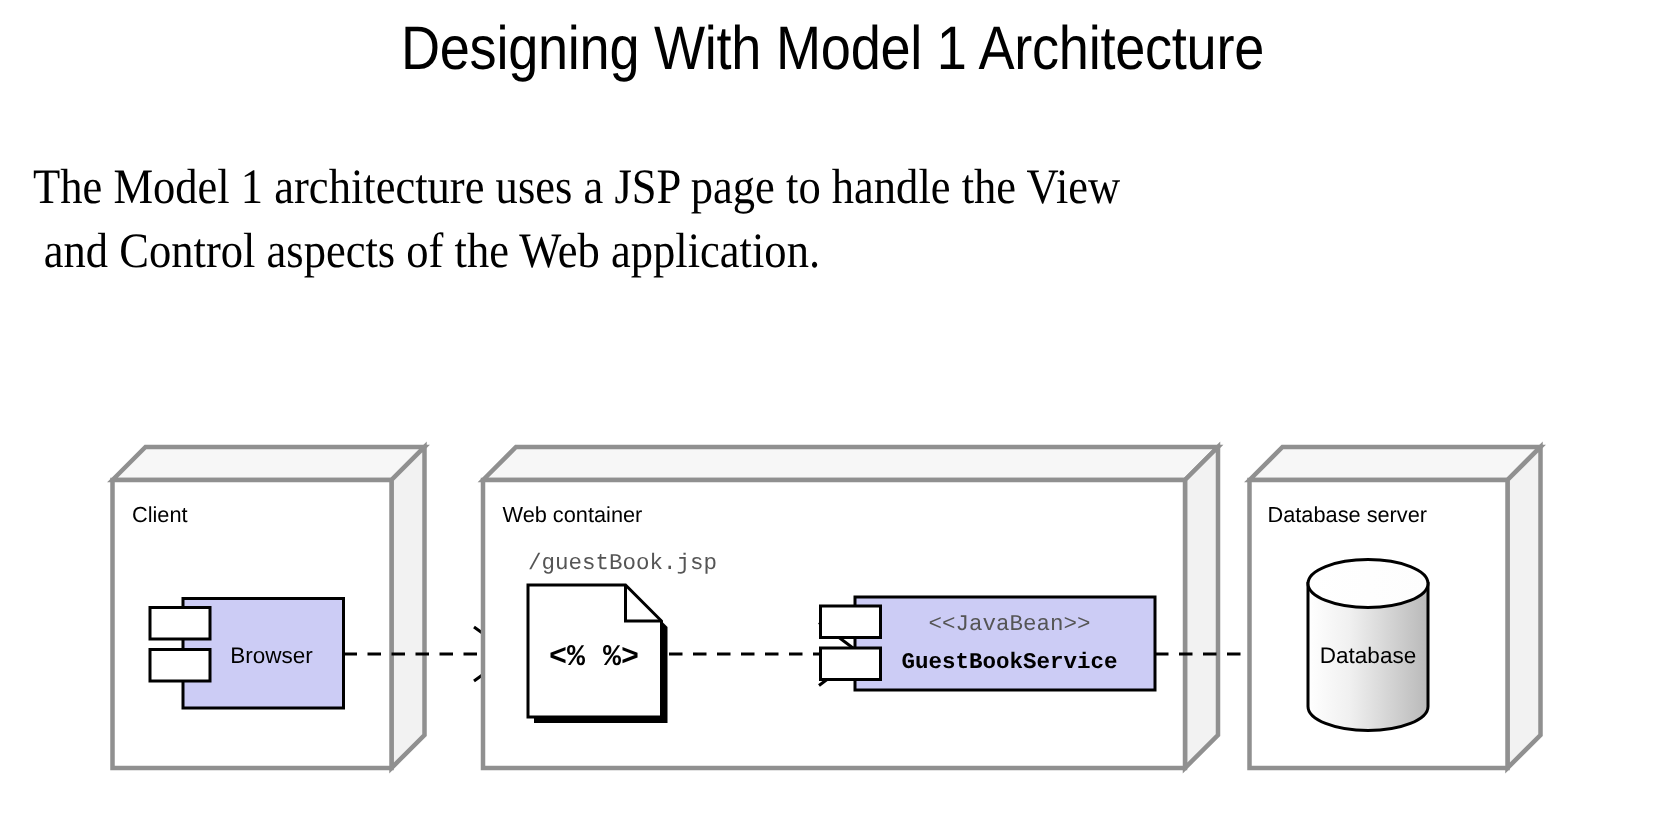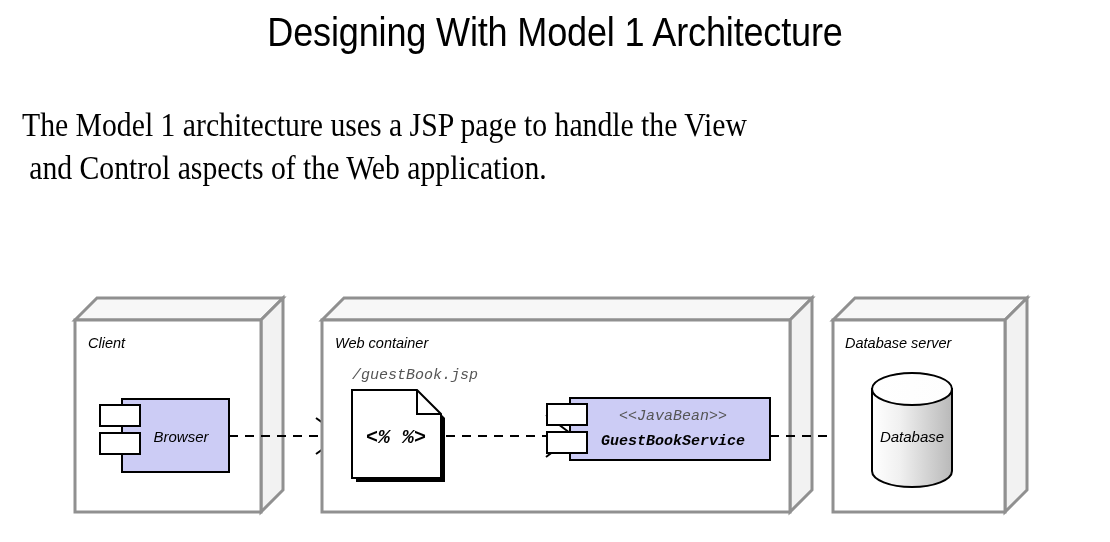--- a/index.html
+++ b/index.html
@@ -51,21 +51,20 @@
   }
   #slide-body .body-line.indent { padding-left: 8px; }
 
   
   #diagram {
     position: absolute;
     left: 0;
     top: 0;
     width: 1110px;
     height: 542px;
-    font-style: italic;
   }
   #diagram svg { display: block; }
 
   .node-label {
     font-family: "Liberation Sans", sans-serif;
     font-size: 14.5px;
     fill: #000;
   }
   .comp-label {
     font-family: "Liberation Sans", sans-serif;

